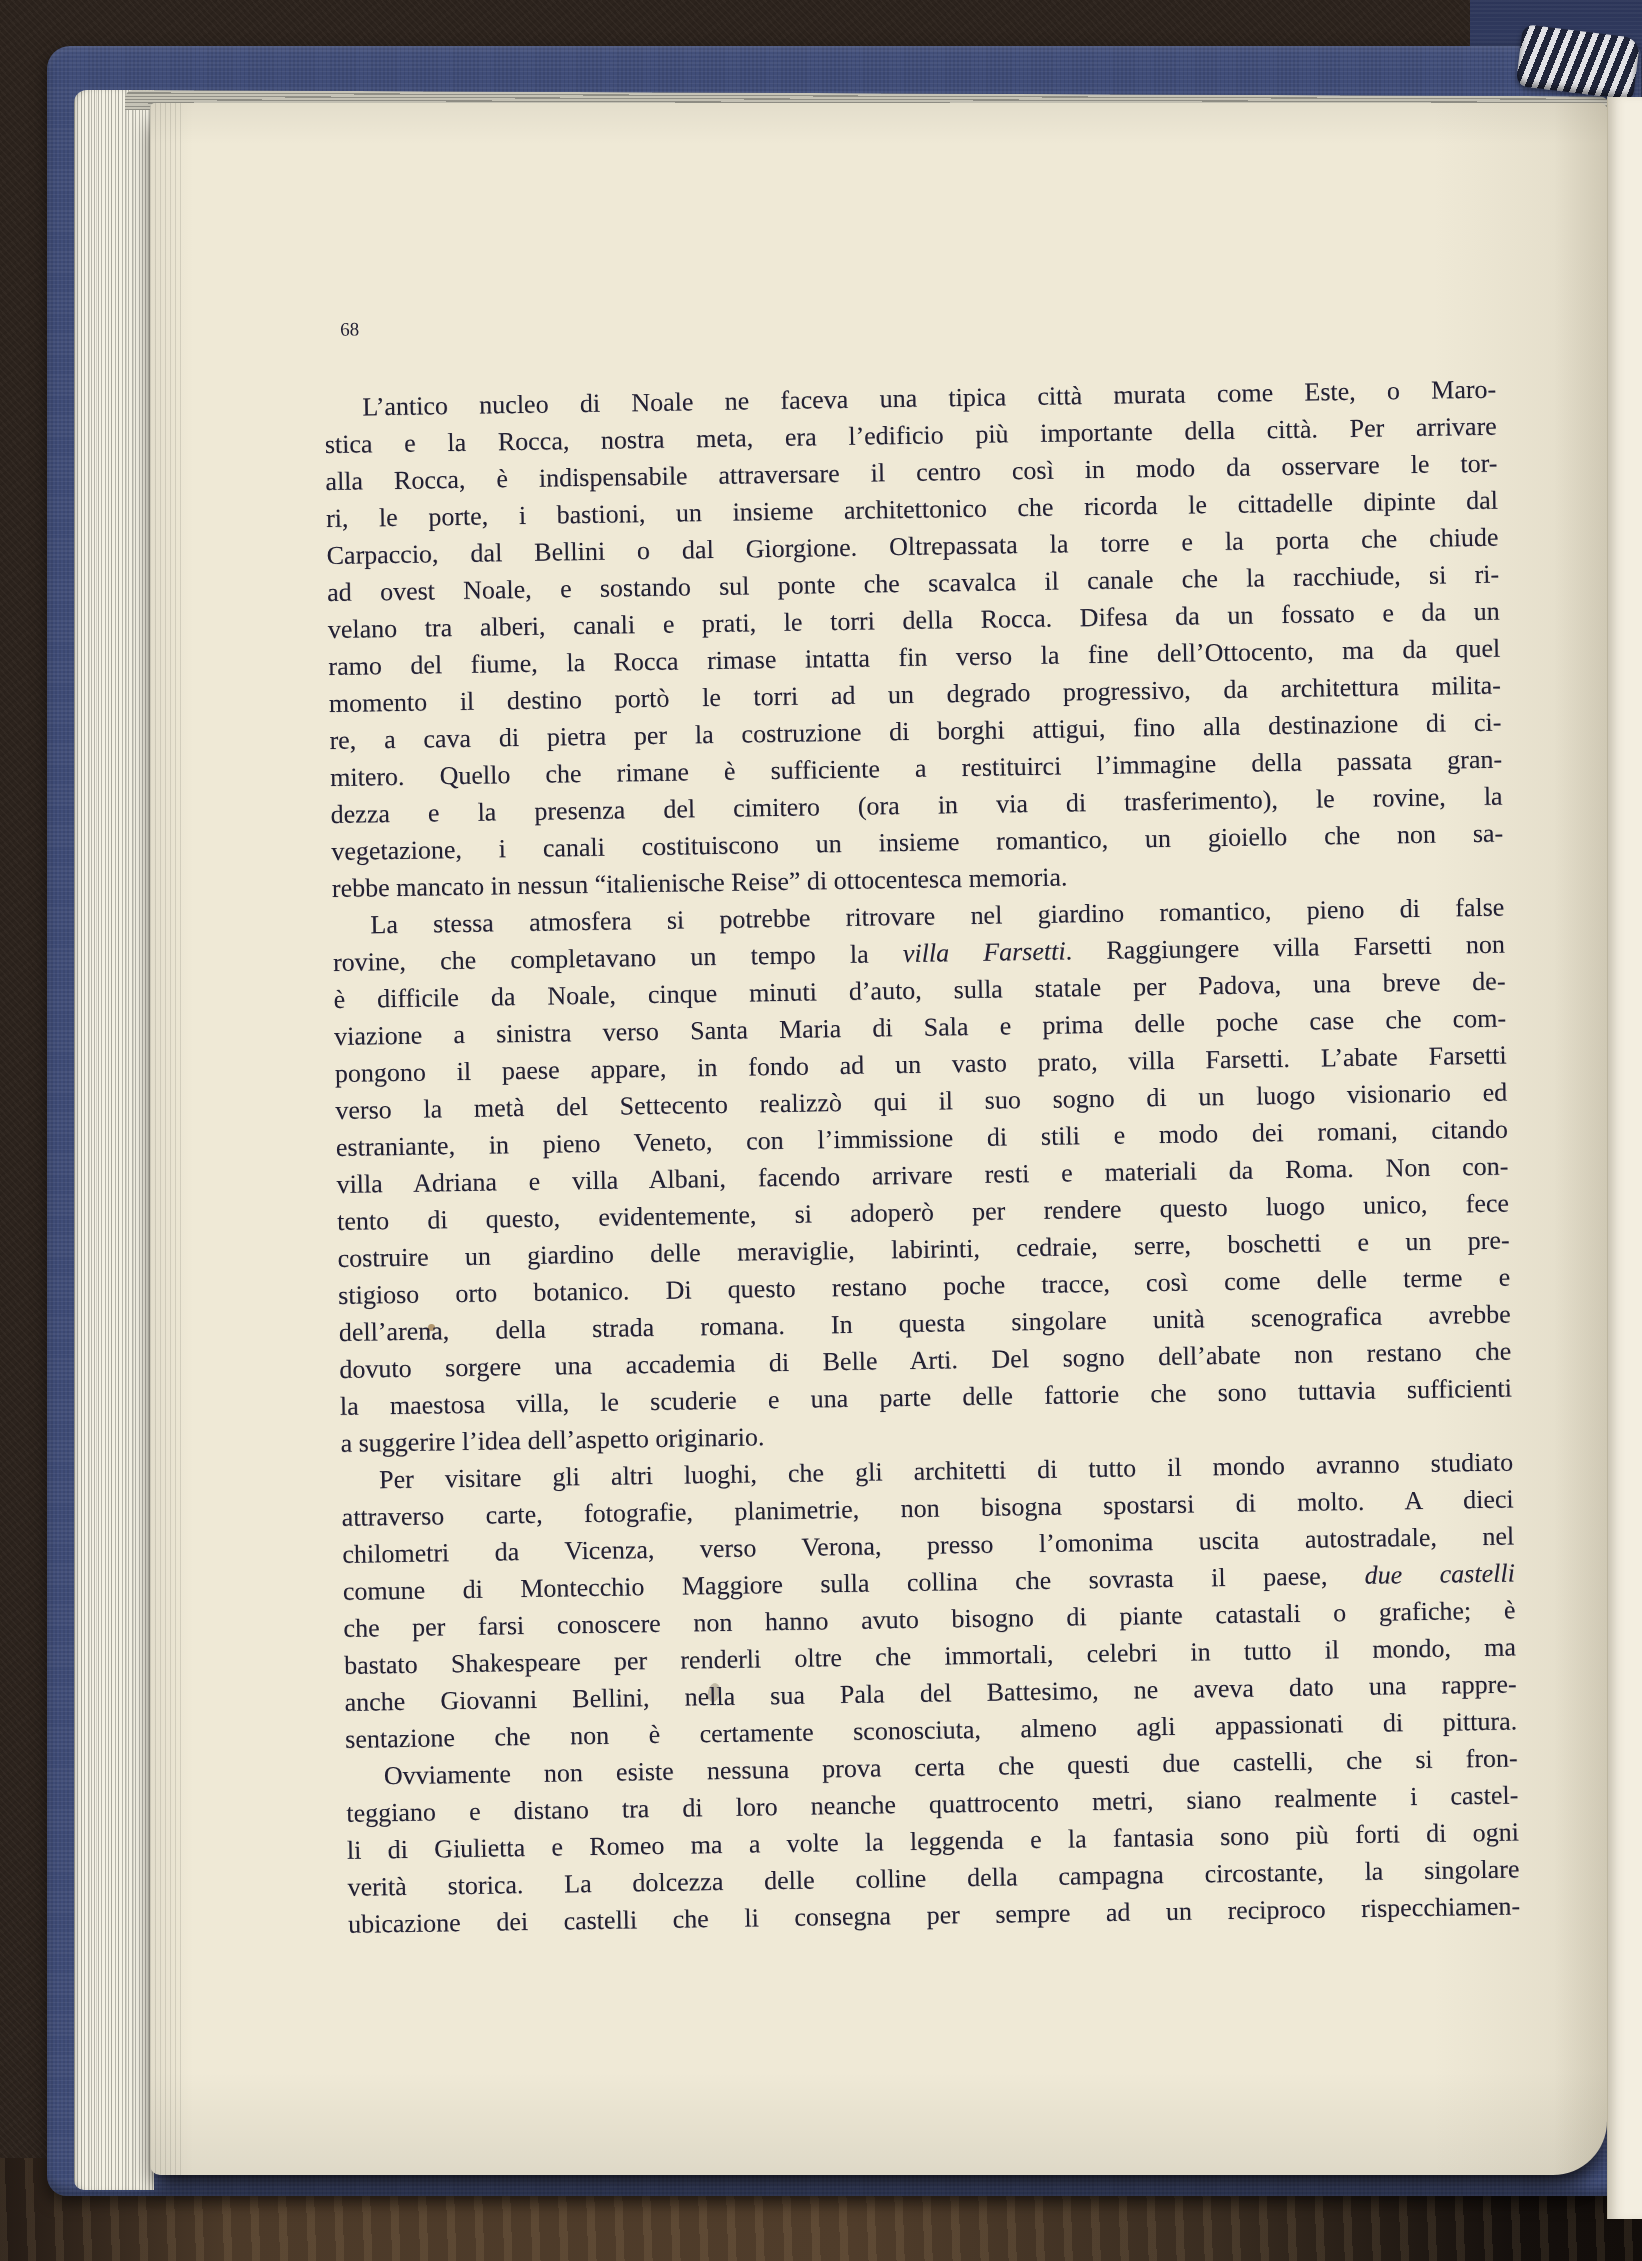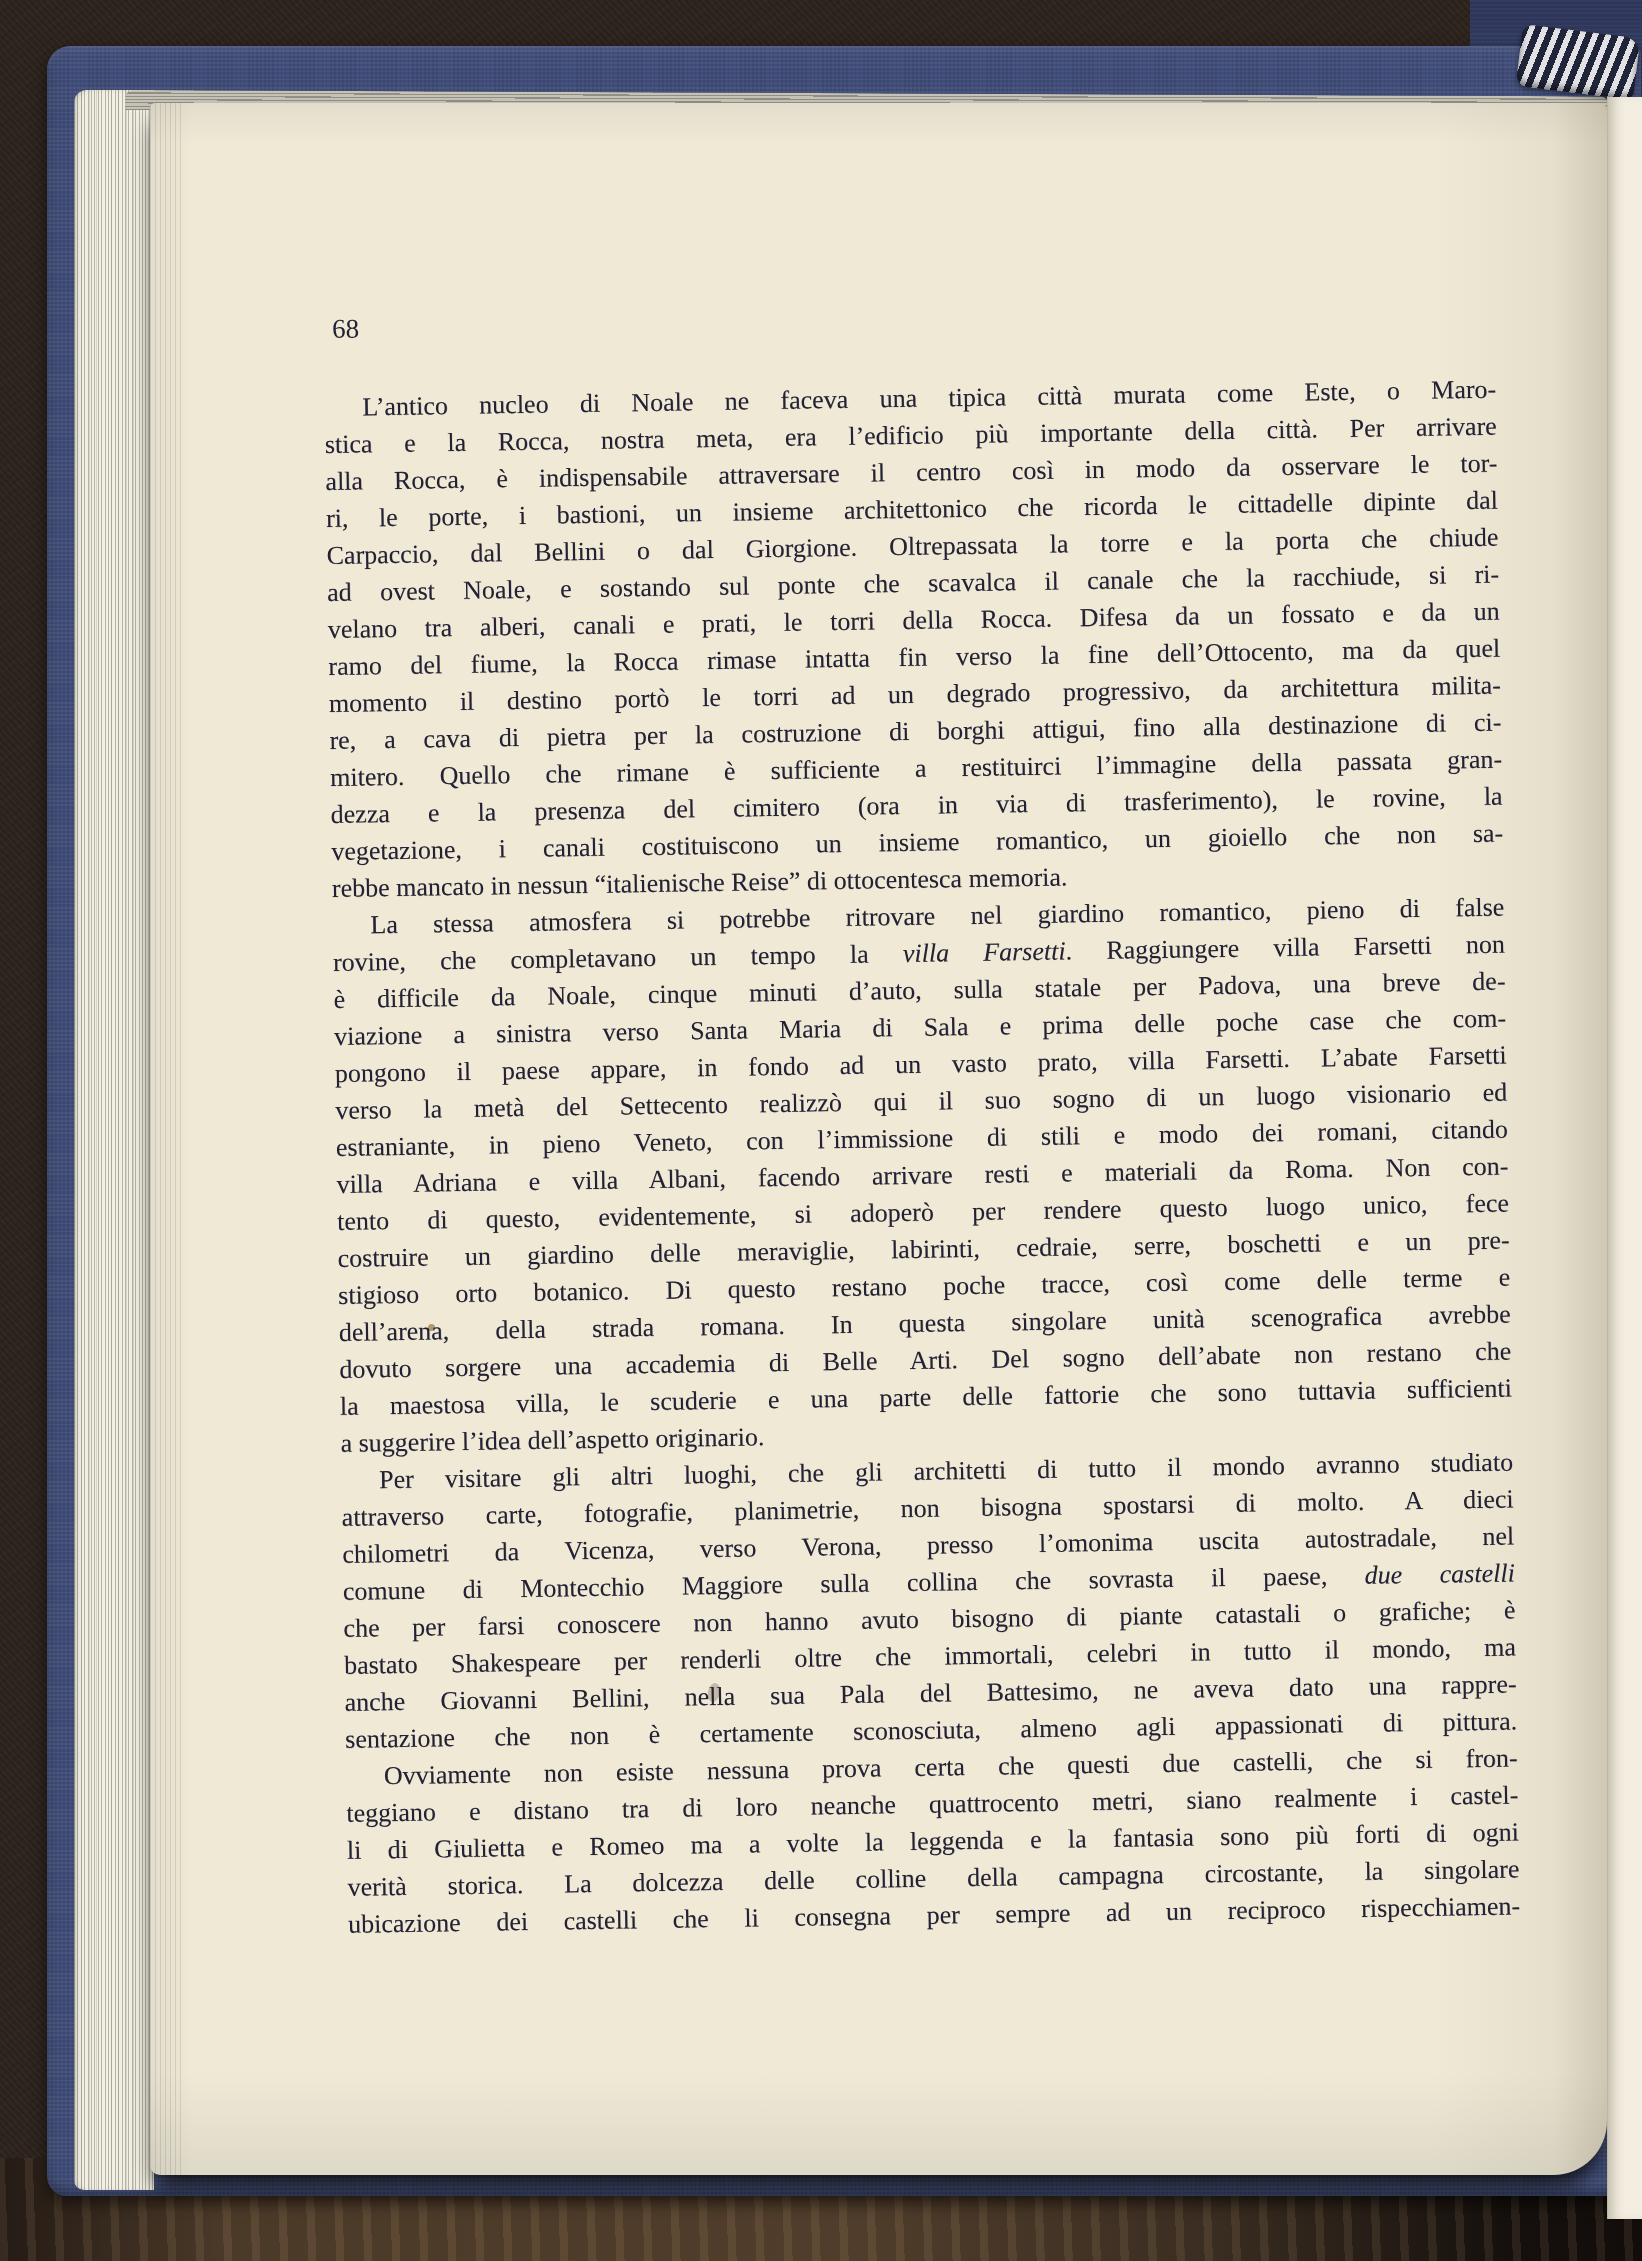--- a/index.html
+++ b/index.html
@@ -75,21 +75,21 @@
 
   
   .next-page{position:absolute;left:1607px;top:97px;width:35px;height:2122px;
     background:#f3eee0;border-left:1.6px solid #bdb6a0;
     box-shadow:inset 11.5px 0 11.5px -6.6px rgba(80,70,50,.3);}
 
   
   .text-layer{position:absolute;left:174px;top:286px;width:1172px;
     transform:rotate(-0.9deg);transform-origin:0 0;
     color:#232134;}
-  .page-number{position:absolute;left:9px;top:-76px;font-size:27px;line-height:33px;}
+  .page-number{position:absolute;left:17px;top:-76px;font-size:19px;line-height:33px;}
   .lines{width:1172px;}
   .line{font-size:26px;line-height:37px;height:37px;
     text-align:justify;text-align-last:justify;text-justify:inter-word;
     text-shadow:0.3px 0.3px 0 rgba(35,33,52,.28);}
   .line.indent{text-indent:38px;}
   .line.last{text-align-last:left;}
   .it{font-style:italic;}
 
   
   .speck{position:absolute;border-radius:50%;pointer-events:none;}

